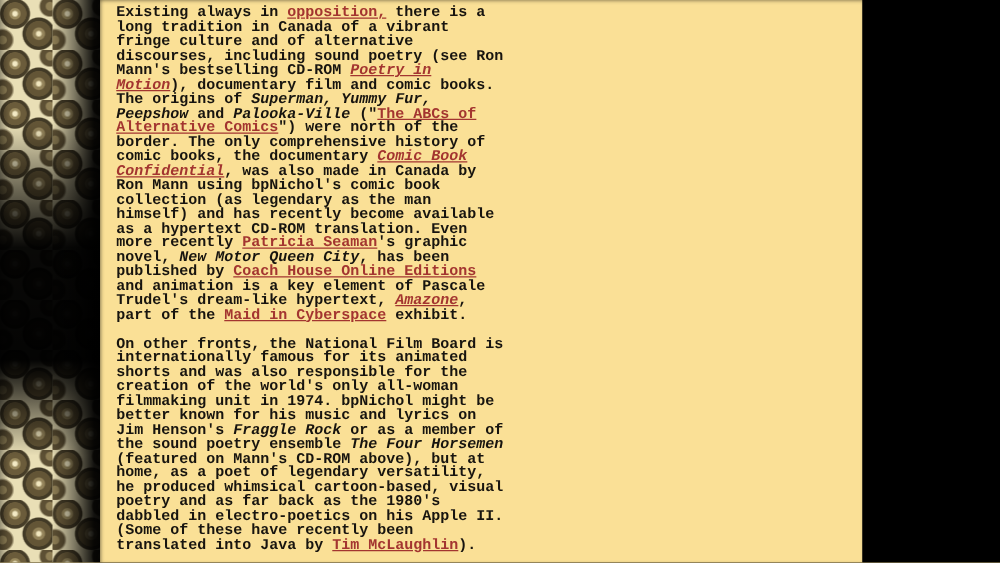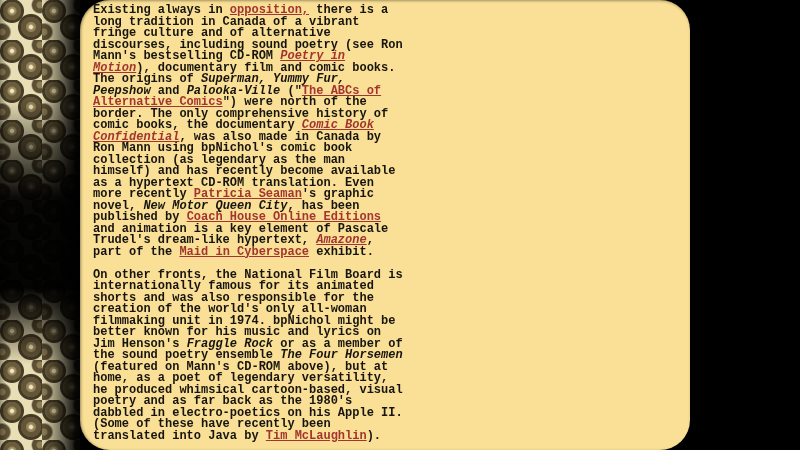--- a/index.html
+++ b/index.html
@@ -43,21 +43,20 @@
   }
   
   .content {
     width: 610px; height: 450px;
     flex: 0 0 610px;
     box-sizing: border-box;
     background: var(--content-bg, #fae096);
     padding: 5px 0 0 13px;
     box-shadow: inset 0 2px 3px -1px rgba(0,0,0,0.30),
                 inset 2px 0 3px -1px rgba(0,0,0,0.35);
-    border-radius: 30px;
   }
   
   .right-fill {
     flex: 1 1 auto;
     background: #000;
     height: 450px;
   }
   .article {
     font-size: 12px;
     line-height: 11.5px;

